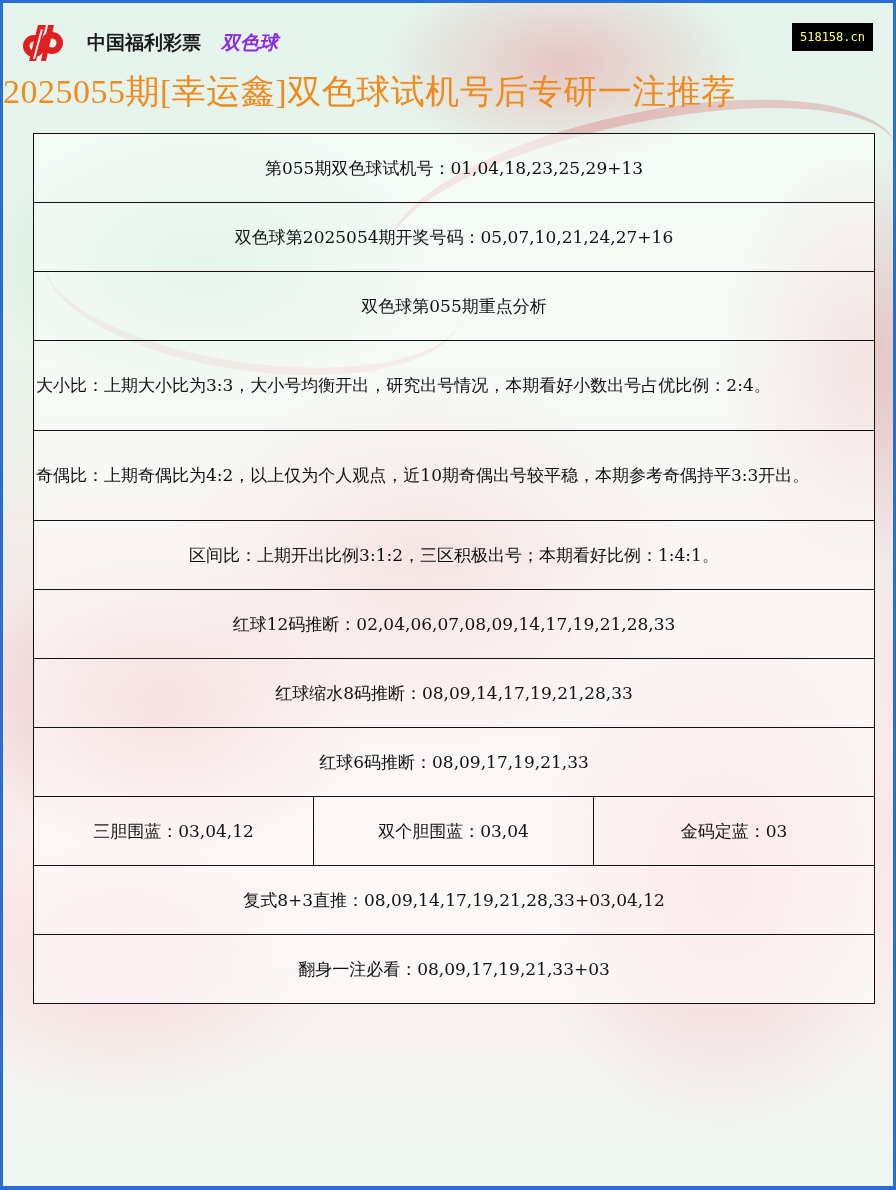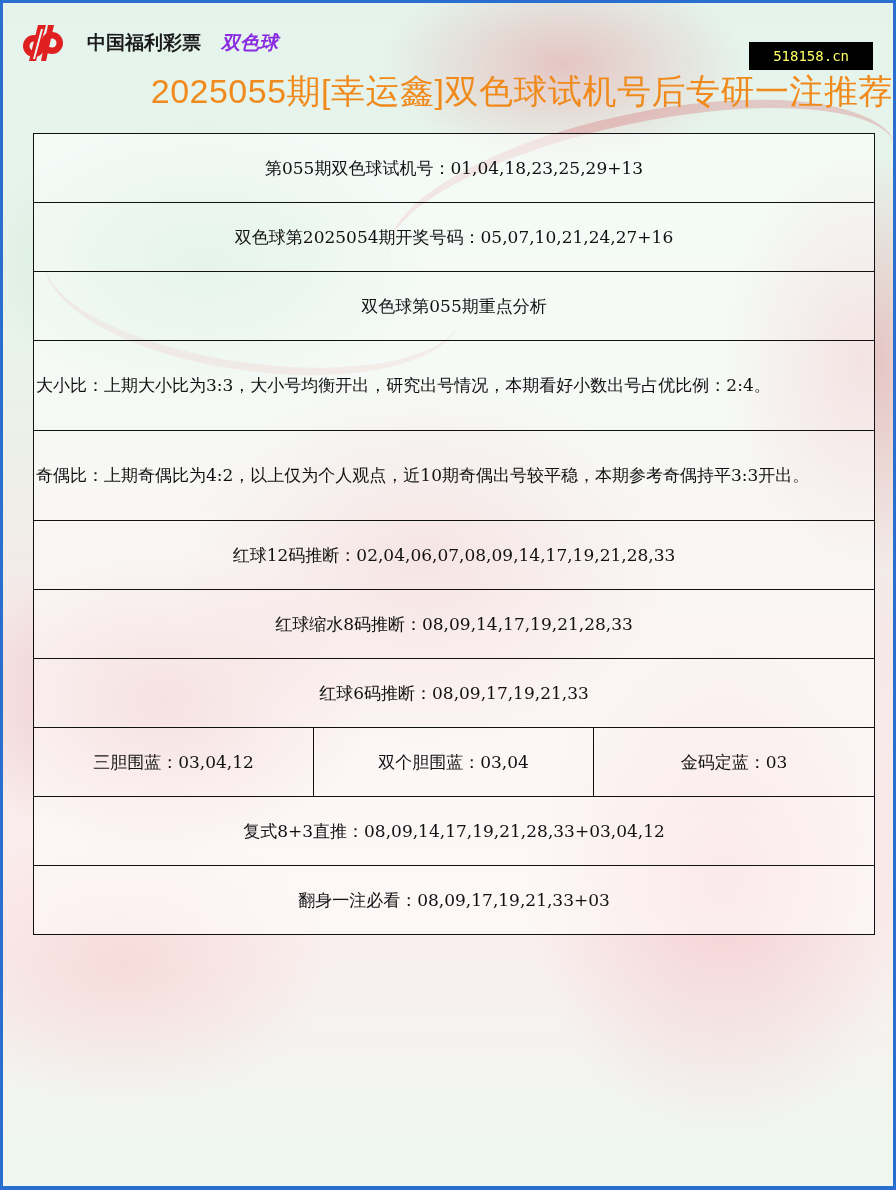--- a/index.html
+++ b/index.html
@@ -50,27 +50,27 @@
   }
   .logo-text-game {
     font-family: "DejaVu Sans", "Liberation Sans", sans-serif;
     font-weight: bold; font-style: italic; font-size: 19px; color: #8a2be2;
   }
 
   .site-badge {
     position: absolute; right: 20px; top: 20px;
     background: #000; color: #ffff66;
     font-family: "DejaVu Sans Mono", "Liberation Mono", monospace;
-    font-size: 14px; padding: 3px 24px; line-height: 22px; margin-top: 19px;
+    font-size: 12px; padding: 3px 8px; line-height: 22px;
   }
 
   .page-title {
     position: absolute; left: 0; right: 0; top: 66px;
-    text-align: right;
-    font-family: Liberation Sans, sans-serif;
+    text-align: left;
+    font-family: Liberation Serif, serif;
     font-size: 34px; color: #f08a1c; letter-spacing: 0.5px;
     white-space: nowrap;
   }
 
   .info-table {
     position: absolute; left: 30px; top: 130px;
     width: 841px;
     border-collapse: collapse;
     table-layout: fixed;
     background: rgba(255,255,255,0.55);
@@ -129,20 +129,23 @@
     <tr>
       <td colspan="3">双色球第055期重点分析</td>
     </tr>
     <tr>
       <td colspan="3" class="left">大小比：上期大小比为3:3，大小号均衡开出，研究出号情况，本期看好小数出号占优比例：2:4。</td>
     </tr>
     <tr>
       <td colspan="3" class="left">奇偶比：上期奇偶比为4:2，以上仅为个人观点，近10期奇偶出号较平稳，本期参考奇偶持平3:3开出。</td>
     </tr>
     <tr>
+      <td colspan="3">区间比：上期开出比例3:1:2，三区积极出号；本期看好比例：1:4:1。</td>
+    </tr>
+    <tr>
       <td colspan="3">红球12码推断：02,04,06,07,08,09,14,17,19,21,28,33</td>
     </tr>
     <tr>
       <td colspan="3">红球缩水8码推断：08,09,14,17,19,21,28,33</td>
     </tr>
     <tr>
       <td colspan="3">红球6码推断：08,09,17,19,21,33</td>
     </tr>
     <tr>
       <td>三胆围蓝：03,04,12</td>

